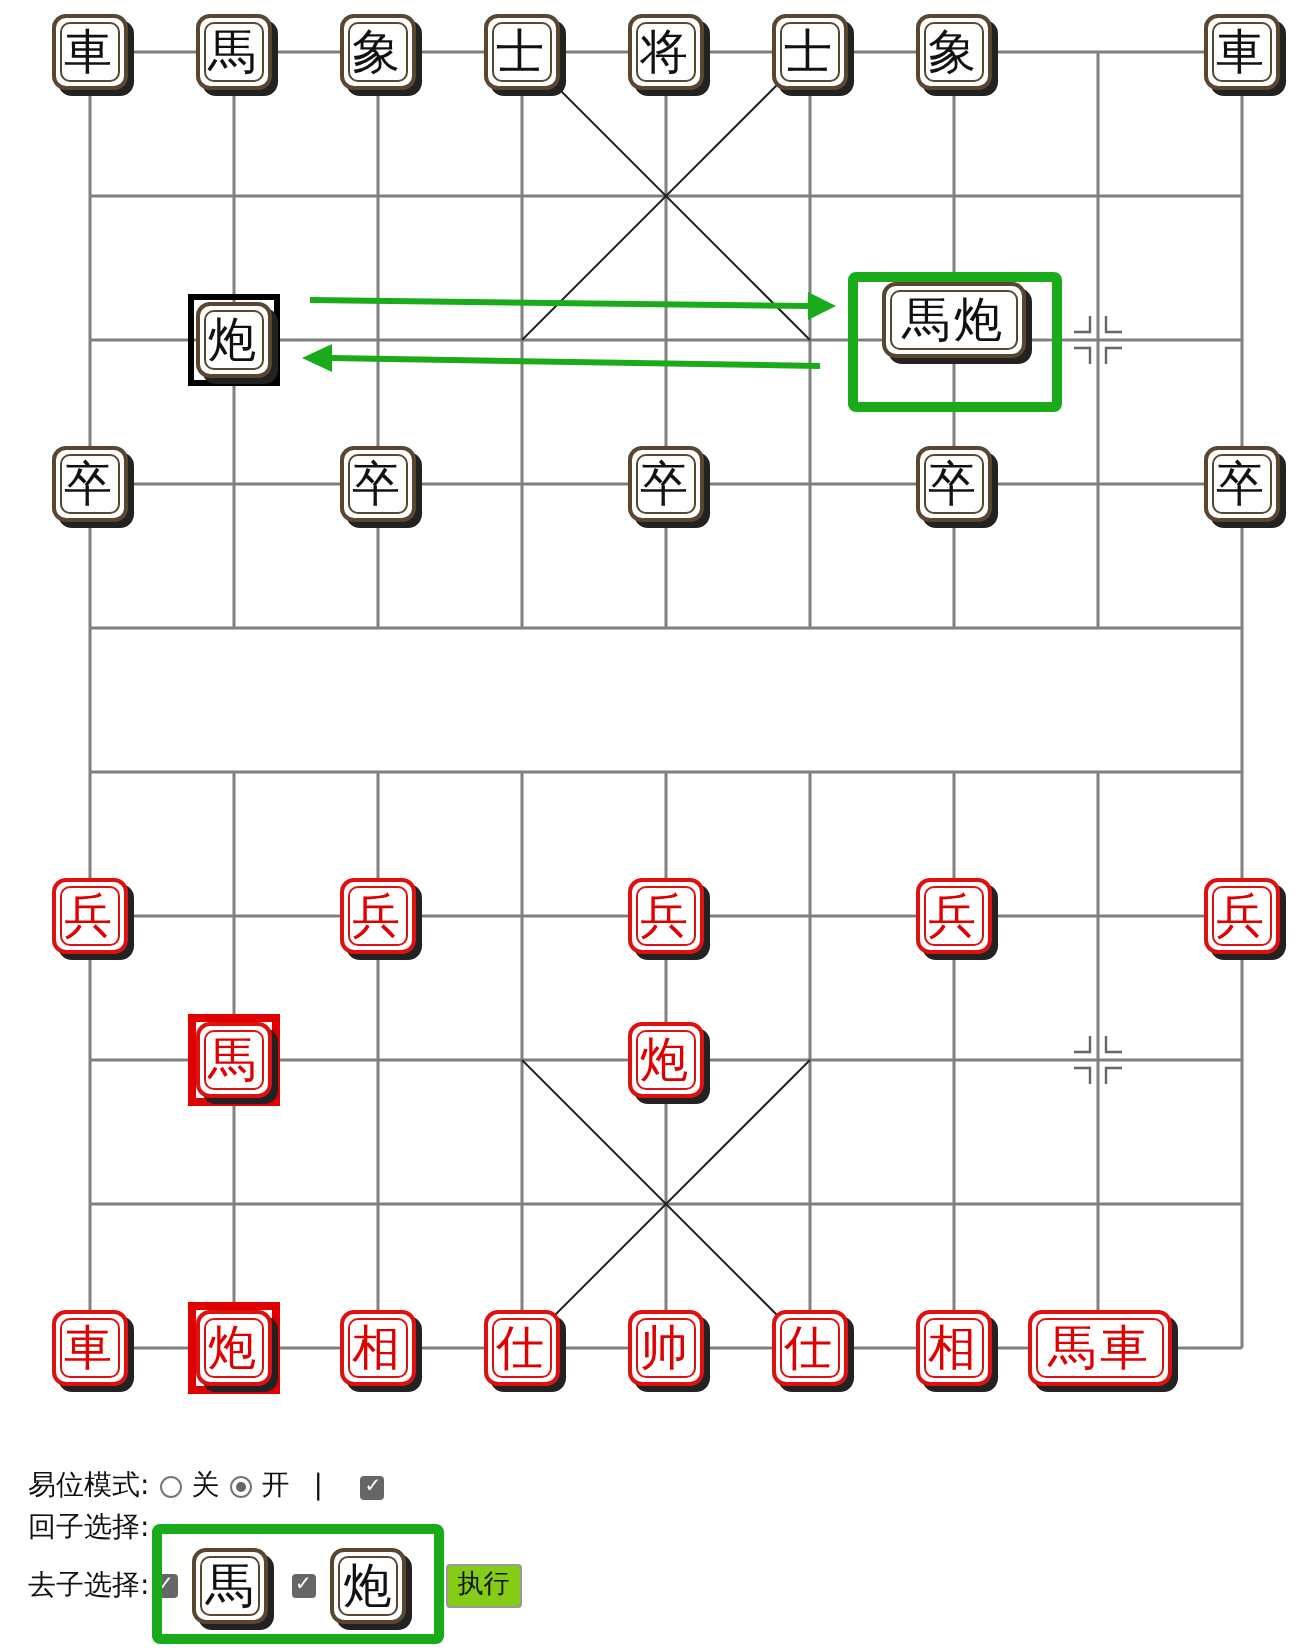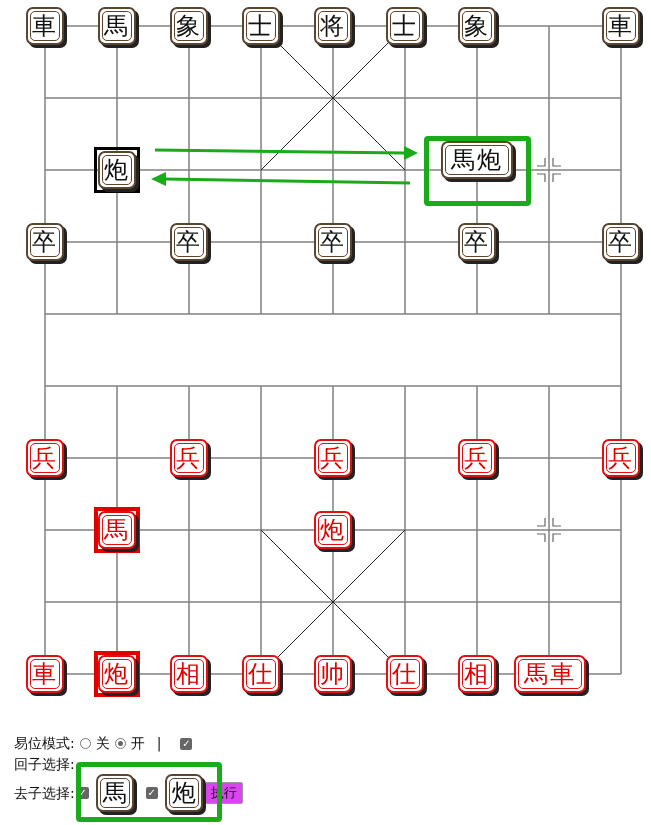--- a/index.html
+++ b/index.html
@@ -15,21 +15,21 @@
   .piece.red .inner{border:1.5px solid #e01010;}
   .piece span.t{position:relative;z-index:1;letter-spacing:2px;}
   .sel-black{position:absolute;border:3px solid #000;box-sizing:border-box;}
   .sel-red{position:absolute;border:4px solid #e00000;box-sizing:border-box;}
   .green-box{position:absolute;border:5px solid #1aab1a;border-radius:4px;box-sizing:border-box;}
   #controls{position:absolute;left:14px;top:733px;font-size:14px;color:#111;}
   .row{height:21px;line-height:21px;white-space:nowrap;display:flex;align-items:center;}
   .radio{display:inline-block;width:11px;height:11px;border:1px solid #777;border-radius:50%;margin:0 5px;box-sizing:border-box;position:relative;}
   .radio.on::after{content:"";position:absolute;left:2px;top:2px;width:5px;height:5px;border-radius:50%;background:#666;}
   .cb{display:inline-block;width:12px;height:12px;background:#666;border-radius:2px;margin:0 5px;color:#fff;font-size:10px;line-height:12px;text-align:center;}
-  .btn{display:inline-block;border:1px solid #999;background:#d946ef;border-radius:2px;padding:0 5px;font-size:13px;height:20px;line-height:20px;margin-left:0;text-align:center;}
+  .btn{display:inline-block;border:1px solid #999;background:#84cc16;border-radius:2px;padding:0 5px;font-size:13px;height:20px;line-height:20px;margin-left:18px;text-align:center;}
   .mini-piece{position:relative;display:inline-block;width:38px;height:38px;border:2px solid #5a4630;border-radius:7px;box-sizing:border-box;background:#fff;box-shadow:3px 3px 0 #222;font-family:"DejaVu Serif",serif;font-size:24px;text-align:center;line-height:34px;margin:0 2px;}
   .mini-piece .inner{position:absolute;left:2px;top:2px;right:2px;bottom:2px;border:1.5px solid #5a4630;border-radius:5px;}
 </style>
 </head>
 <body>
 
 <svg id="board" width="651" height="720" xmlns="http://www.w3.org/2000/svg">
   <g id="grid" stroke="#808080" stroke-width="1.5" fill="none">
       <line x1="45" y1="26" x2="621" y2="26"></line>
       <line x1="45" y1="98" x2="621" y2="98"></line>

